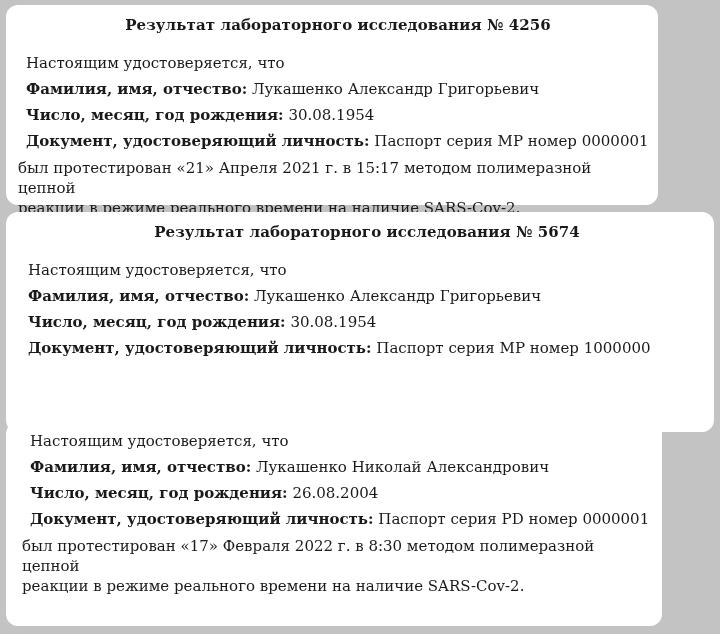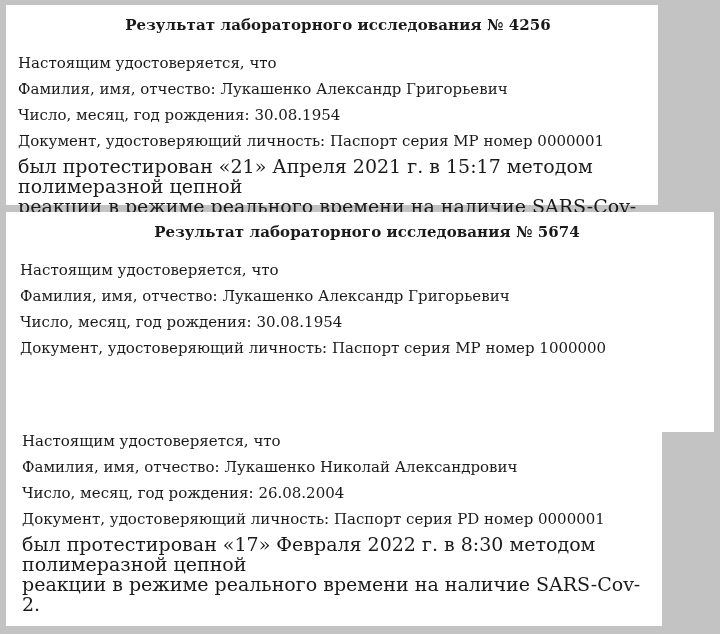--- a/index.html
+++ b/index.html
@@ -14,46 +14,47 @@
       overflow: hidden;
       font-family: "DejaVu Serif", serif;
       color: #1a1a1a;
     }
     .panel {
       position: absolute;
       left: 6px;
       background: #ffffff;
       box-sizing: border-box;
       padding: 0 0 0 12px;
+      border-radius: 12px;
     }
     #panel-0 { top: 5px;   width: 652px; height: 200px; }
     #panel-1 { top: 212px; width: 708px; height: 220px; padding-left: 14px; }
     #panel-2 { top: 422px; width: 656px; height: 204px; padding-left: 16px; }
 
     .title {
       font-weight: bold;
       font-size: 15px;
       text-align: center;
       margin: 0;
       padding-top: 11px;
       height: 28px;
       letter-spacing: 0.1px;
     }
     #panel-0 .title { padding-left: 0; }
     .line {
       font-size: 15px;
       line-height: 18px;
-      margin: 0;
+      margin: 8px;
       white-space: nowrap;
     }
     .intro { margin-top: 10px; }
     .row { margin-top: 8px; }
-    .row .lbl { font-weight: normal; }
+    .row .lbl { font-weight: bold; }
     .para {
-      font-size: 19px;
+      font-size: 15px;
       line-height: 20px;
       margin: 6px 0 0 0;
       white-space: normal;
     }
     #panel-0 .para { width: 630px; }
     #panel-1 .para { width: 690px; }
     #panel-2 .para { width: 630px; }
   </style>
 </head>
 <body>

